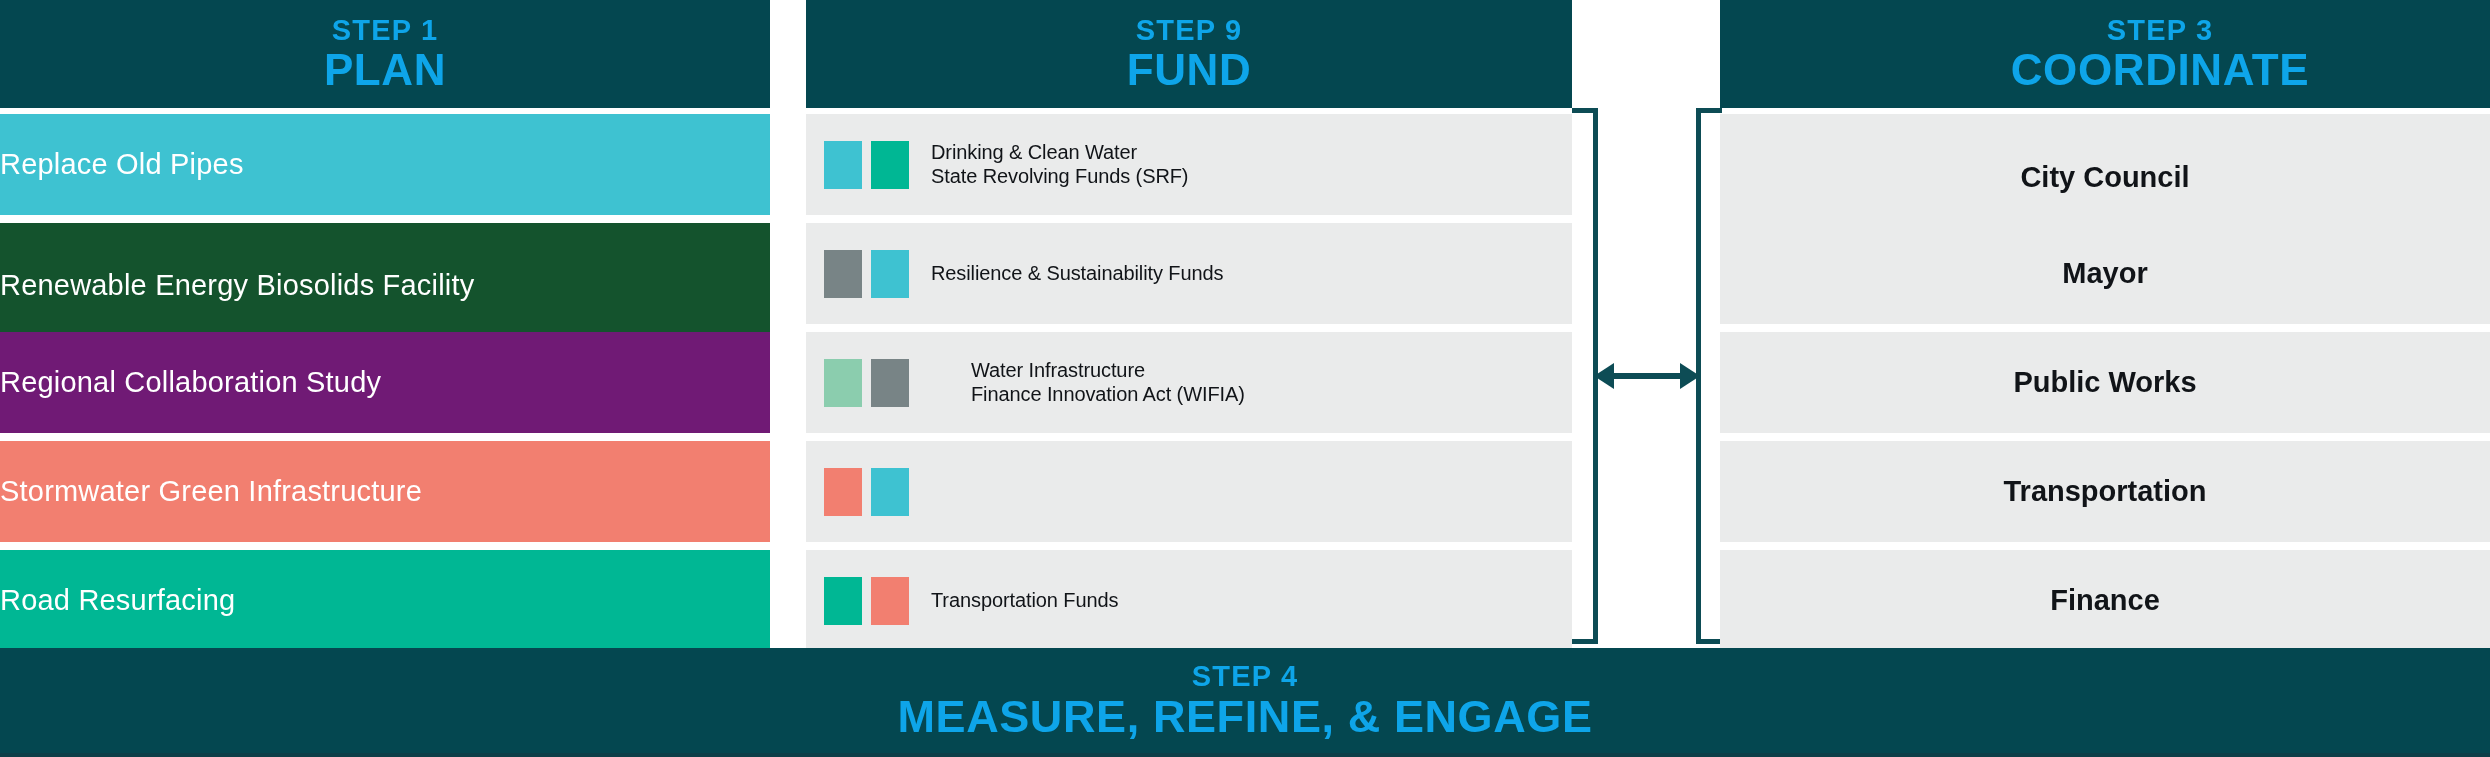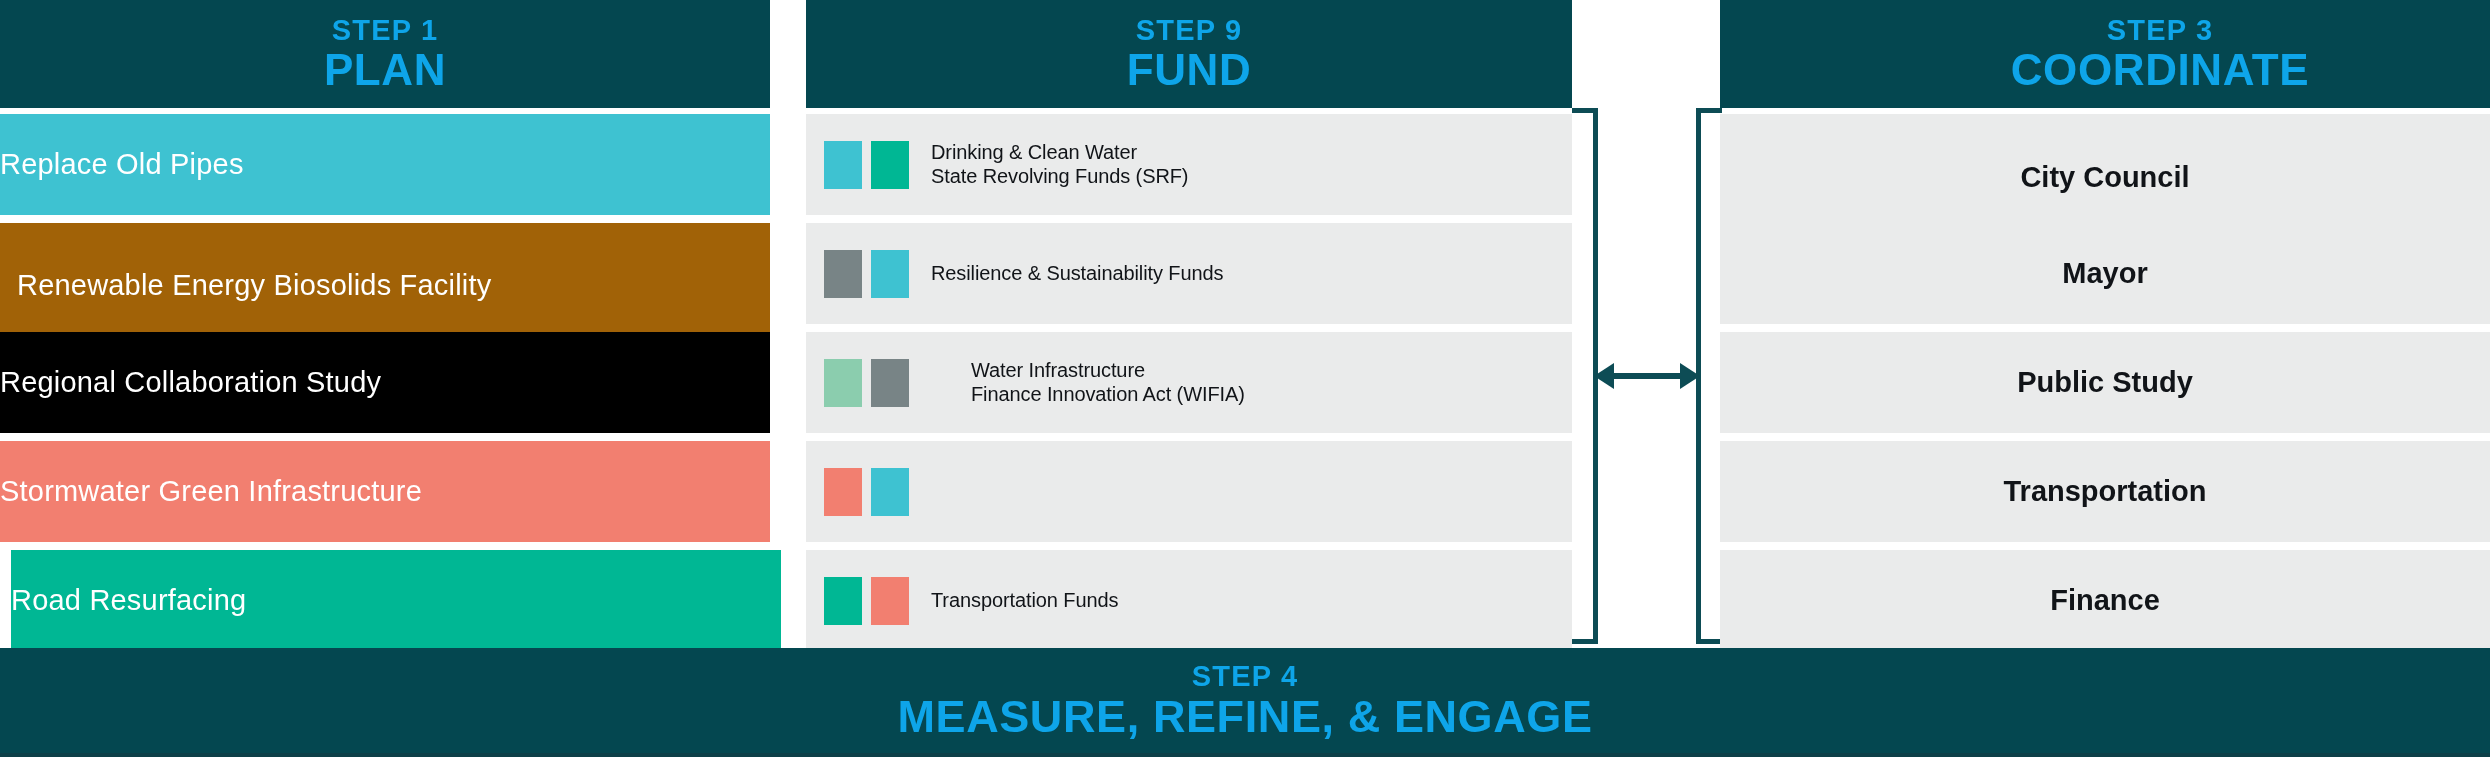--- a/index.html
+++ b/index.html
@@ -98,30 +98,30 @@
 
   <div id="col1">
     <div class="hdr">
       <div class="step">STEP 1</div>
       <div class="ttl">PLAN</div>
     </div>
     <div id="plan-rows">
         <div class="planrow" style="top: 114px; height: 101px; background: rgb(62, 194, 209);">
           <span>Replace Old Pipes</span>
         </div>
-        <div class="planrow" style="top: 223px; height: 124px; background: #a16207; padding-left: 17px;">
+        <div class="planrow" style="top: 223px; height: 124px; background: #14532d;">
           <span>Renewable Energy Biosolids Facility</span>
         </div>
-        <div class="planrow" style="top: 332px; height: 101px; background: #000000;">
+        <div class="planrow" style="top: 332px; height: 101px; background: #701a75;">
           <span>Regional Collaboration Study</span>
         </div>
         <div class="planrow" style="top: 441px; height: 101px; background: rgb(242, 127, 112);">
           <span>Stormwater Green Infrastructure</span>
         </div>
-        <div class="planrow" style="top: 550px; height: 101px; background: rgb(0, 183, 148); margin-left: 11px;">
+        <div class="planrow" style="top: 550px; height: 101px; background: rgb(0, 183, 148);">
           <span>Road Resurfacing</span>
         </div>
       </div>
   </div>
 
   <div id="col2">
     <div class="hdr">
       <div class="step">STEP 9</div>
       <div class="ttl">FUND</div>
     </div>
@@ -181,21 +181,21 @@
       <div class="ttl">COORDINATE</div>
     </div>
     <div id="coord-rows">
         <div class="coordrow" style="top: 114px; height: 127px;">
           <span>City Council</span>
         </div>
         <div class="coordrow" style="top: 223px; height: 101px;">
           <span>Mayor</span>
         </div>
         <div class="coordrow" style="top: 332px; height: 101px;">
-          <span>Public Study</span>
+          <span>Public Works</span>
         </div>
         <div class="coordrow" style="top: 441px; height: 101px;">
           <span>Transportation</span>
         </div>
         <div class="coordrow" style="top: 550px; height: 101px;">
           <span>Finance</span>
         </div>
       </div>
   </div>
 

